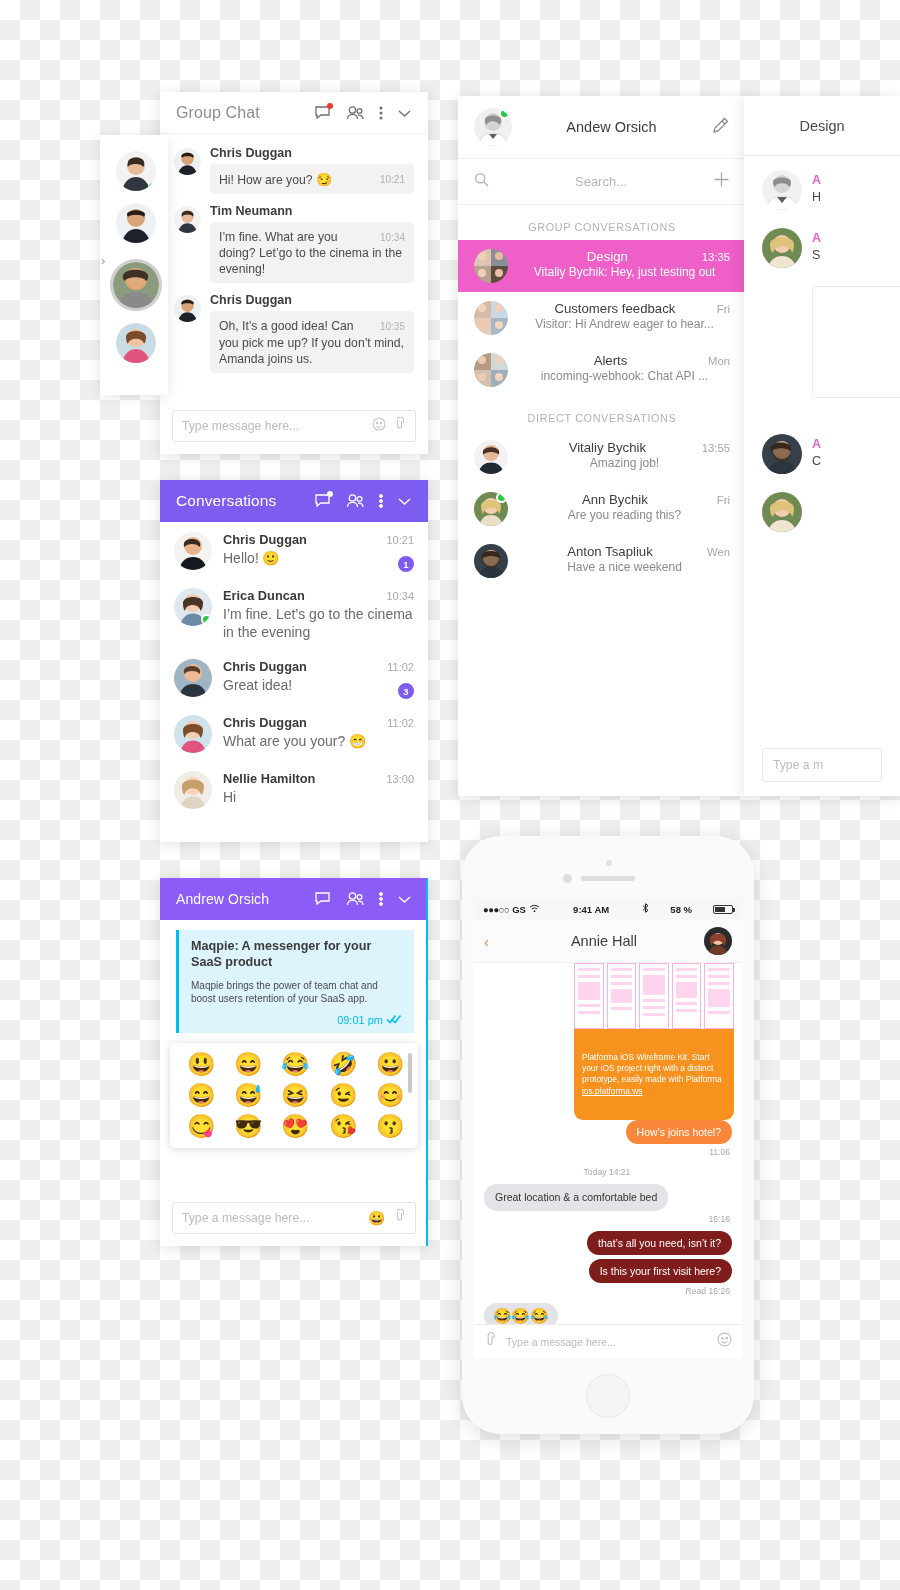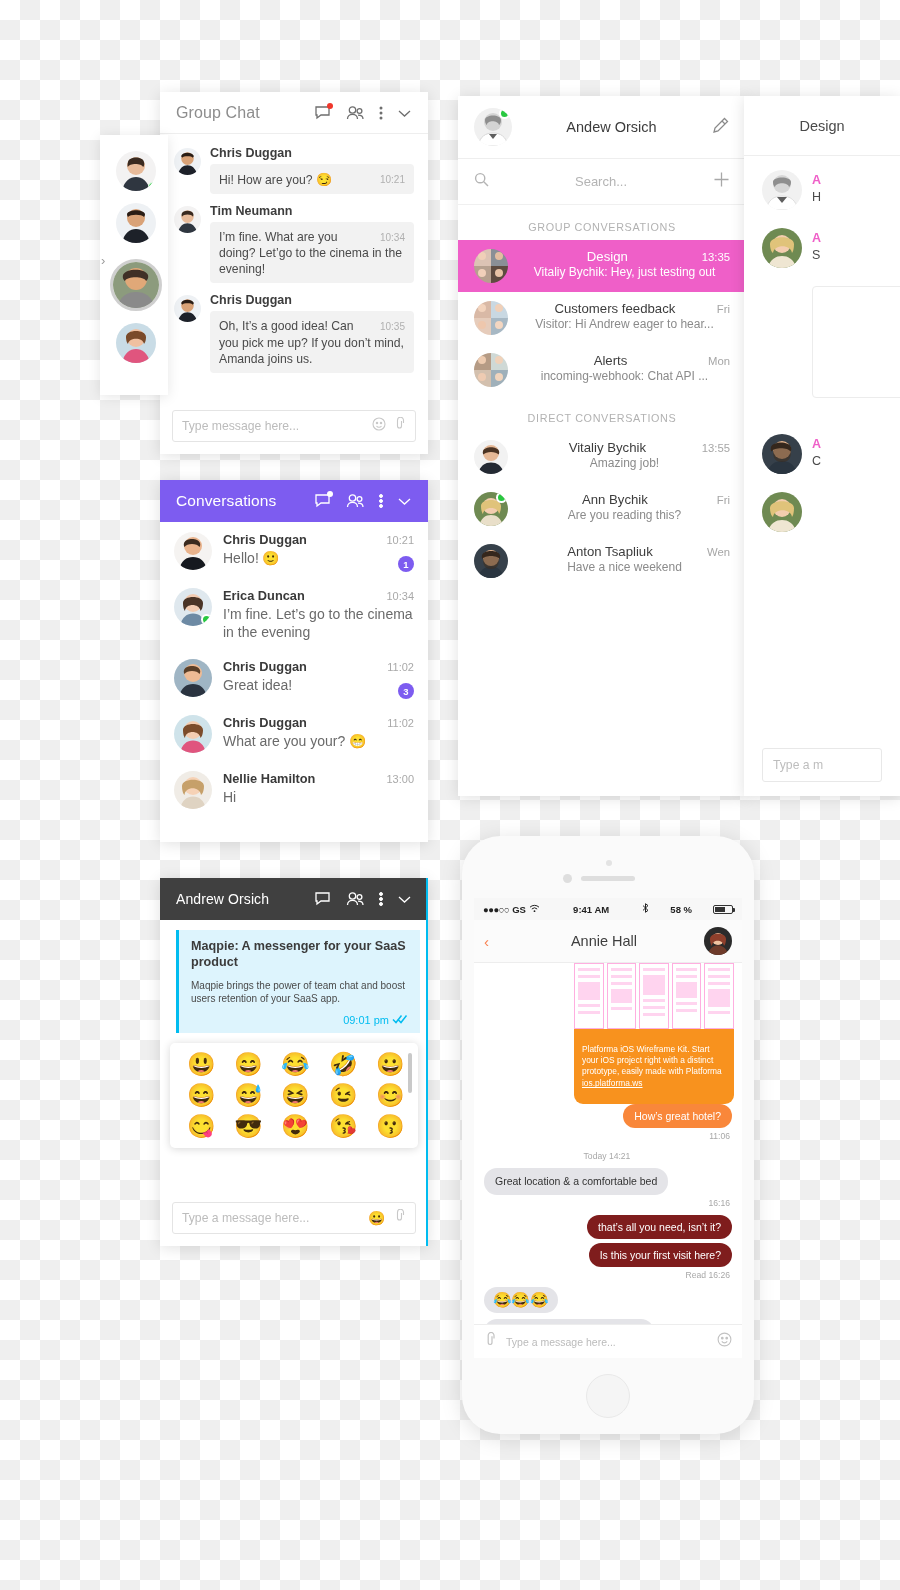--- a/index.html
+++ b/index.html
@@ -100,24 +100,24 @@
     display: flex; align-items: center; justify-content: center;
   }
   .onl {
     position: absolute; right: 0px; bottom: 1px;
     width: 11px; height: 11px; border-radius: 50%;
     background: #28c840; border: 2px solid #fff;
   }
 
   
   #andrew { left: 160px; top: 878px; width: 268px; height: 368px; display: flex; flex-direction: column; }
-  #andrew .hdr { background: #404040; }
+  #andrew .hdr { background: #8b5cf6; }
   #andrew .hdr-title { color: #fff; font-size: 14px; }
   #andrew .hdr-icons svg { stroke: #fff; }
-  .promo-wrap { padding: 10px 8px 0 16px; flex: 0 0 auto; }
+  .promo-wrap { padding: 10px 14px 0 16px; flex: 0 0 auto; }
   .promo {
     background: #ddf4fd; border-left: 3px solid #00bcf0;
     padding: 9px 12px 7px 12px;
   }
   .promo h4 { font-size: 12.6px; color: #3b3b3b; font-weight: bold; line-height: 1.26; margin-bottom: 8px; }
   .promo p { font-size: 10px; color: #4a4a4a; line-height: 1.34; }
   .promo .stamp {
     text-align: right; font-size: 11px; color: #00bcf0; margin-top: 8px;
     display: flex; justify-content: flex-end; align-items: center; gap: 3px;
   }
@@ -195,21 +195,21 @@
   .ph-nav { display: flex; align-items: center; padding: 7px 10px; background: #fbfbfb; border-bottom: 1px solid #ededed; }
   .ph-back { color: #f98050; font-size: 15px; flex: 0 0 20px; }
   .ph-title { flex: 1 1 auto; text-align: center; font-size: 14.5px; color: #3e3e3e; }
   .ph-av { width: 28px; height: 28px; border-radius: 50%; overflow: hidden; flex: 0 0 28px; }
   .ph-msgs { padding: 0 10px; position: relative; height: 372px; overflow: hidden; }
   .wire { width: 160px; height: 66px; margin-left: 90px; display: flex; gap: 3px; overflow: hidden; }
   .wire div { flex: 1 1 0; background: #fff; border: 1px solid #ffaee0; }
   .wire div i { display: block; height: 3px; background: #ffd4ef; margin: 4px 3px; }
   .card-orange {
     margin-left: 90px; background: #f8921e; color: #fff; font-size: 8.4px;
-    padding: 15px 8px; line-height: 1.32; border-radius: 0 0 9px 9px; width: 160px;
+    padding: 23px 8px; line-height: 1.32; border-radius: 0 0 9px 9px; width: 160px;
   }
   .card-orange u { display: block; margin-top: 1px; }
   .bub-out {
     margin-left: auto; background: #f9873a; color: #fff; font-size: 10.5px;
     padding: 6px 11px; border-radius: 13px; display: inline-block; float: right; clear: both;
   }
   .bub-out.red { background: #7f1d1d; }
   .bub-in {
     background: #e4e4e8; color: #333; font-size: 10.5px;
     padding: 6px 11px; border-radius: 13px; display: inline-block; float: left; clear: both;
@@ -904,21 +904,21 @@
             <i></i>
             <i style="height:18px"></i>
             <i></i>
           </div>
       </div>
       <div class="card-orange">
         <span>Platforma iOS Wireframe Kit. Start your iOS project right with a distinct prototype, easily made with Platforma</span>
         <u>ios.platforma.ws</u>
       </div>
       <div style="clear:both"></div>
-      <div class="bub-out">How’s great hotel?</div>
+      <div class="bub-out">How’s joins hotel?</div>
       <div class="ts">11:06</div>
       <div class="ts c">Today 14:21</div>
       <div class="bub-in">Great location &amp; a comfortable bed</div>
       <div class="ts">16:16</div>
       <div class="bub-out red">that’s all you need, isn’t it?</div>
       <div style="clear:both;height:4px"></div>
       <div class="bub-out red">Is this your first visit here?</div>
       <div class="ts">Read 16:26</div>
       <div class="bub-in plain-emo">😂😂😂</div>
       <div style="clear:both;height:6px"></div>

